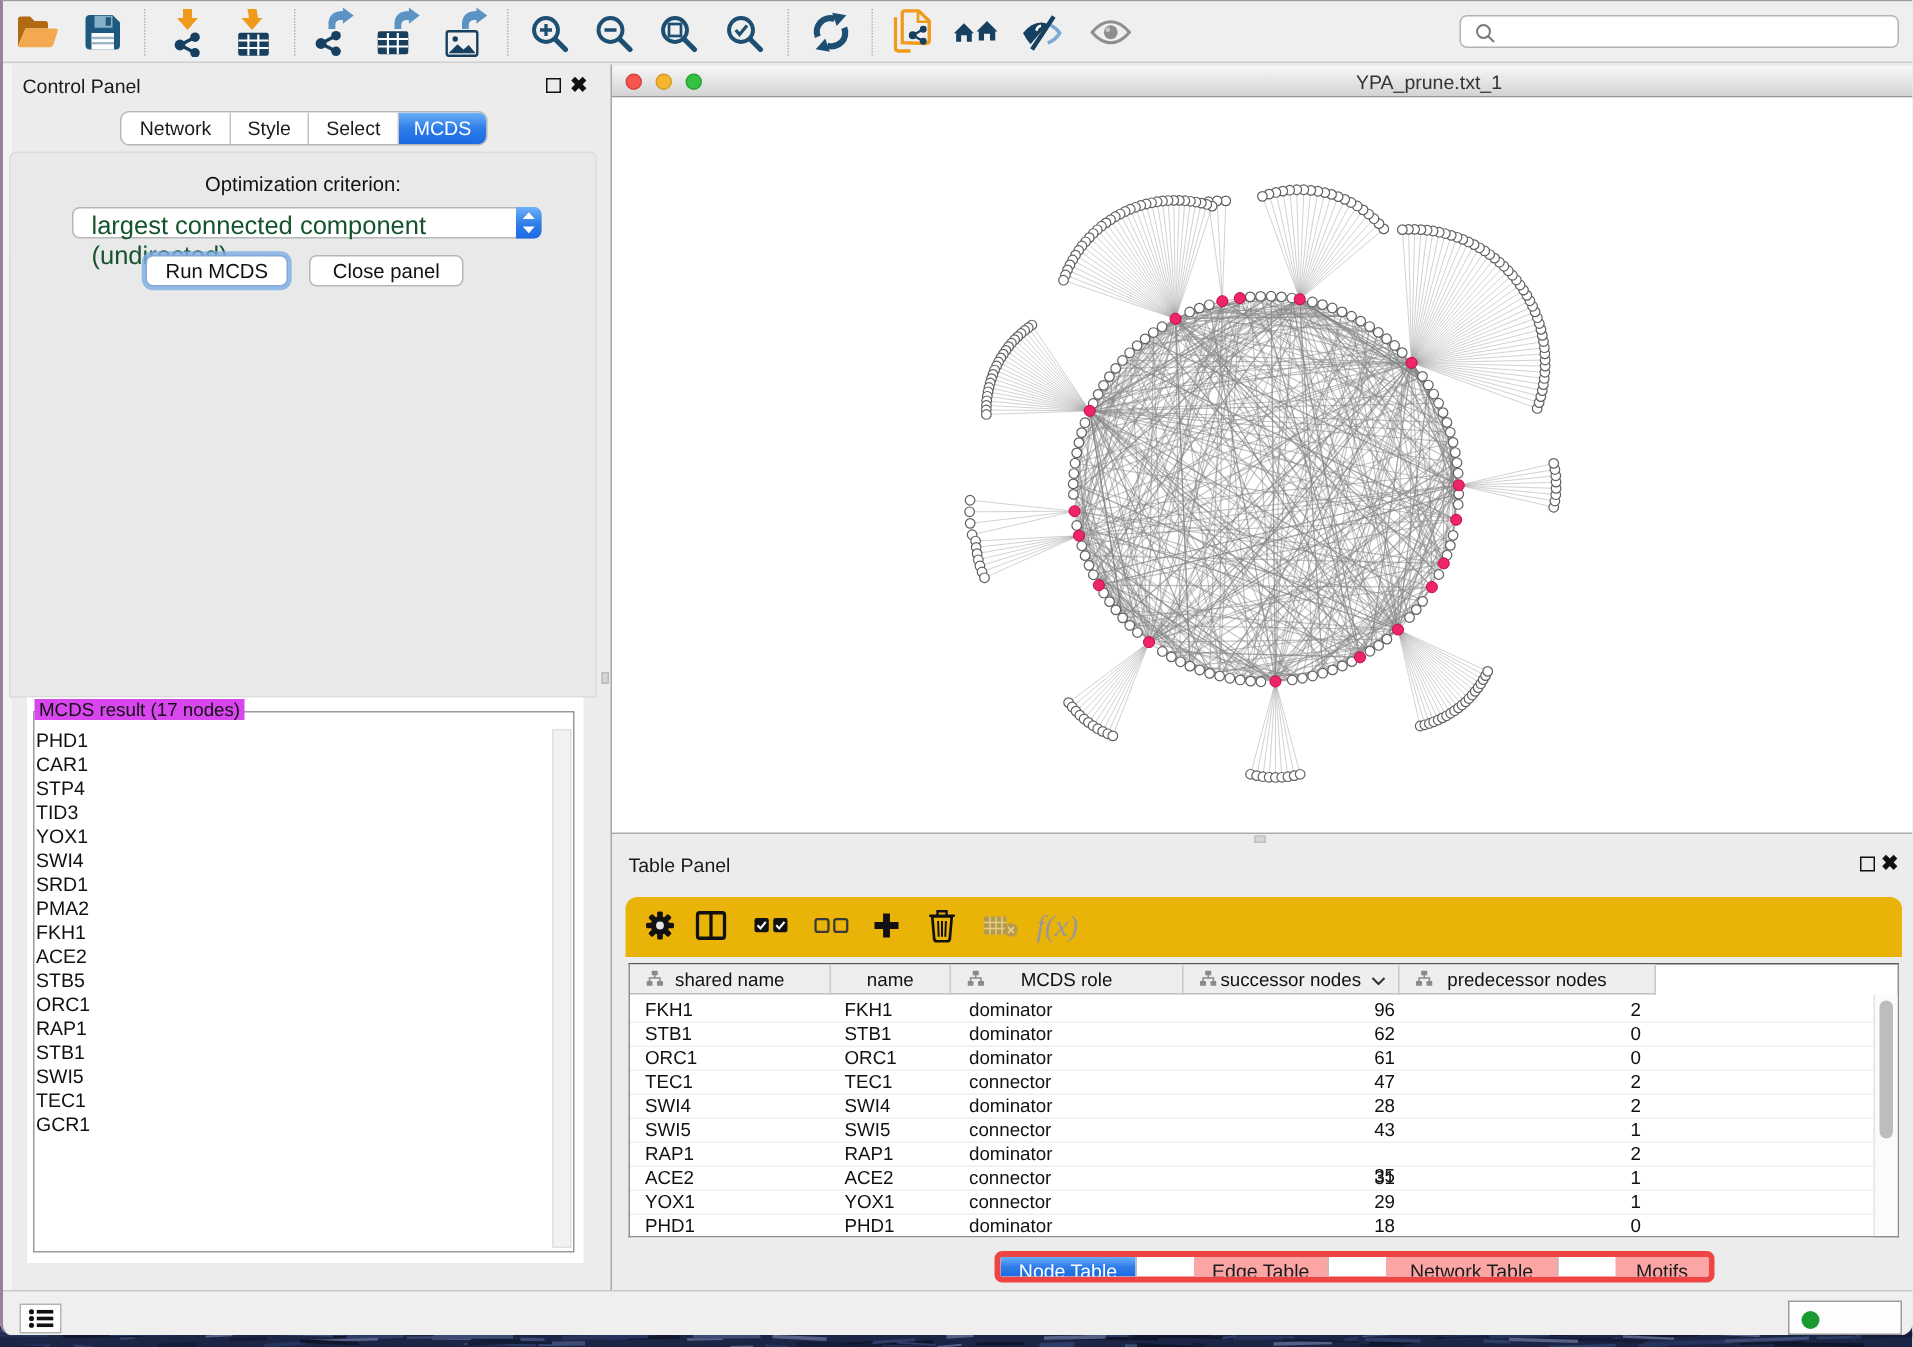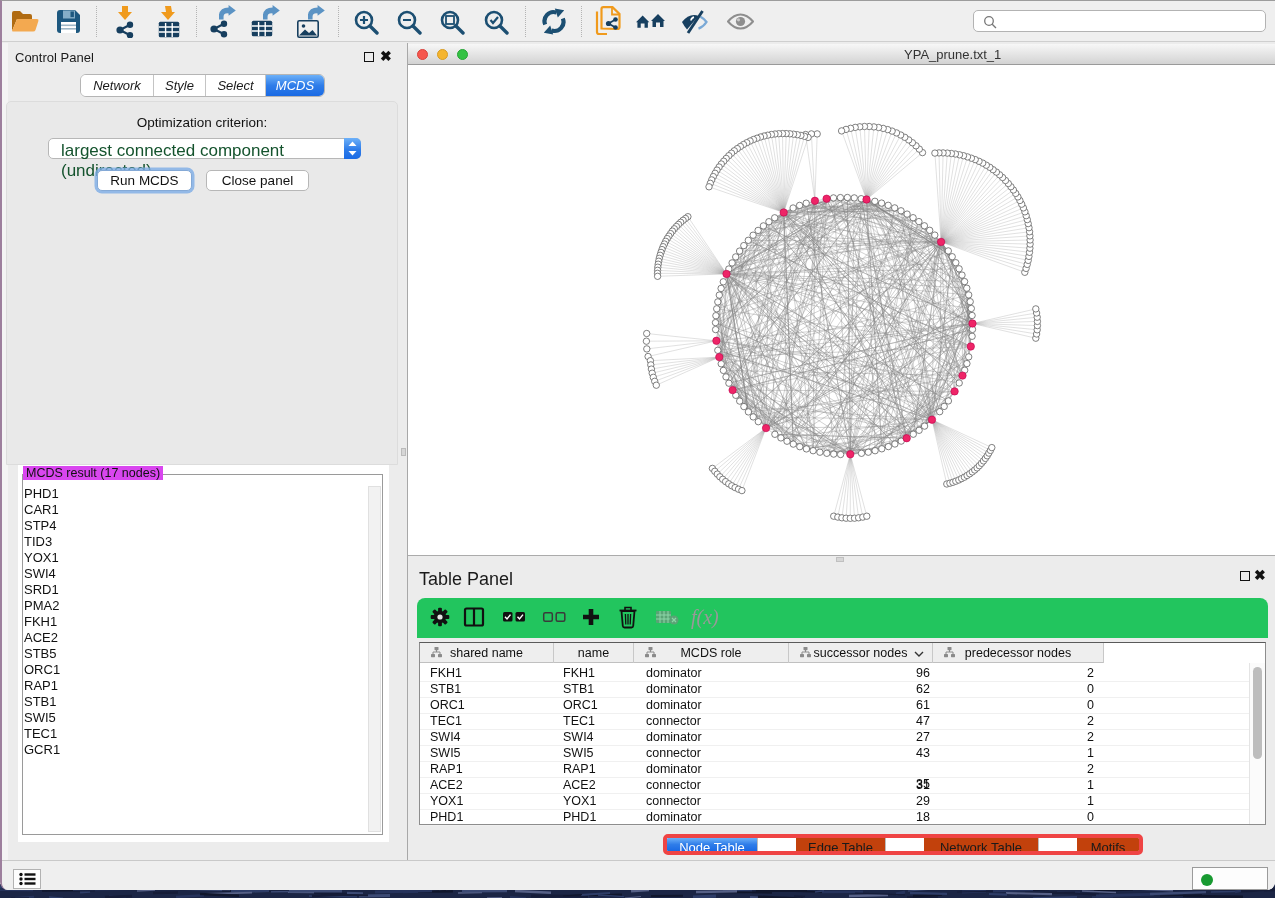--- a/index.html
+++ b/index.html
@@ -21,21 +21,21 @@
 .ticon { position:absolute; top:0; }
 #searchbox { position:absolute; left:971px; top:9px; width:293px; height:22px; background:#fff; border:1px solid #b3b3b3; border-radius:5px; }
 
 
 #cp-title { left:13px; top:49px; font-size:13px; color:#1a1a1a; }
 #cp-sq { left:362px; top:51px; width:10px; height:10px; border:1.6px solid #111; }
 #cp-x { left:378px; top:48px; font-size:14px; line-height:14px; font-weight:bold; color:#111; }
 
 
 #cp-tabs { left:78px; top:73px; height:23px; display:flex; border:1px solid #b5b5b5; border-radius:6px; overflow:hidden; background:#fff; }
-.cptab { font-size:13px; color:#1a1a1a; text-align:center; line-height:21px; background:#fff; border-right:1px solid #c4c4c4;font-style:italic; }
+.cptab { font-size:13px; color:#1a1a1a; text-align:center; line-height:21px; background:#fff; border-right:1px solid #c4c4c4; }
 .cptab:last-child { border-right:none; }
 .cptab.sel { background:linear-gradient(#6cb0f8,#2f7de9 50%,#1a6ae4); color:#fff; }
 
 
 #cp-gray { left:4px; top:100px; width:392px; height:364px; background:#e9e9e9; border:1px solid #dcdcdc; border-radius:5px 5px 0 0; }
 #opt-label { left:0; top:114px; width:400px; text-align:center; font-size:13.5px; color:#111; }
 #dropdown { left:46px; top:137px; width:313px; height:21px; background:#fff; border:1px solid #b7b7b7; border-radius:5px; }
 #dd-text { position:absolute; left:12px; top:2px; font-size:17px; color:#14532d; }
 #dd-cap { position:absolute; right:-1px; top:-1px; width:17px; height:21px; background:linear-gradient(#6db1f9,#2e7ce9 55%,#1b6be5); border-radius:0 5px 5px 0; }
 .btn { position:absolute; height:21px; background:#fff; border:1px solid #b7b7b7; border-radius:5px; font-size:13.5px; color:#111; text-align:center; line-height:19px; }
@@ -54,34 +54,34 @@
 #vhandle { left:399px; top:447px; width:5px; height:8px; background:#d6d6d6; border:1px solid #bbb; }
 
 
 #nettitle { left:406px; top:43px; width:869px; height:21px; background:linear-gradient(#f7f7f7,#dcdcdc 75%,#d3d3d3); border-bottom:1px solid #9a9a9a; }
 .light { position:absolute; top:5px; width:11px; height:11px; border-radius:50%; }
 #nt-text { position:absolute; left:452px; top:3px; font-size:13px; color:#333;margin-left:44px; }
 #netcanvas { left:406px; top:64px; width:869px; height:491px; background:#fff; border-bottom:1px solid #ababab; }
 #hhandle { left:834px; top:556px; width:8px; height:5px; background:#d6d6d6; border:1px solid #c0c0c0; }
 
 
-#tp-title { left:417px; top:568px; font-size:18px; color:#1a1a1a; }
+#tp-title { left:417px; top:568px; font-size:13px; color:#1a1a1a; }
 #tp-sq { left:1238px; top:570px; width:10px; height:10px; border:1.6px solid #111; }
 #tp-x { left:1252px; top:567px; font-size:14px; line-height:14px; font-weight:bold; color:#111; }
-#tp-toolbar { left:415px; top:597px; width:851px; height:40px; background:#22c55e; border-radius:8px 8px 0 0; }
+#tp-toolbar { left:415px; top:597px; width:851px; height:40px; background:#eab308; border-radius:8px 8px 0 0; }
 #tbl { left:417px; top:641px; width:847px; height:183px; background:#fff; border:1px solid #8d8d8d; border-top-color:#5a5a5a; }
 #thead { position:absolute; left:0; top:0; width:684px; height:20px; background:#eeeeee; border-bottom:1px solid #c0c0c0; }
 .hcol { position:absolute; top:0; height:20px; border-right:1px solid #c8c8c8; font-size:12.5px; color:#111; text-align:center; line-height:20px; }
 .trow { position:absolute; font-size:12.5px; color:#111; height:16px; line-height:16px; }
 #vtrack { position:absolute; right:0; top:20px; width:16px; height:161px; background:#fbfbfb; border-left:1px solid #e4e4e4; }
 #vthumb { position:absolute; left:3px; top:4px; width:9px; height:92px; background:#bdbdbd; border-radius:5px; }
 
 
 #btabs { left:661px; top:833px; height:21px; display:flex; border:4px solid #ef4444; border-radius:5px; overflow:hidden; background:#fff;gap:38px; }
-.btab { font-size:13px; color:#1a1a1a; text-align:center; line-height:19px; background:#c2410c; border-right:1px solid #bcbcbc; }
+.btab { font-size:13px; color:#1a1a1a; text-align:center; line-height:19px; background:#fca5a5; border-right:1px solid #bcbcbc; }
 .btab:last-child { border-right:none; }
 .btab.sel { background:linear-gradient(#6cb0f8,#2f7de9 50%,#1a6ae4); color:#fff; }
 
 
 #statusbar { left:0; top:859px; width:1275px; height:31px; background:#efefef; border-top:1px solid #c9c9c9; }
 #listbtn { position:absolute; left:11px; top:8px; width:28px; height:20px; background:#fdfdfd; border:1px solid #b2b2b2; }
 #membtn { position:absolute; left:1190px; top:6px; width:76px; height:23px; background:#fdfdfd; border:1px solid #9b9b9b; font-size:12.5px; color:#111; }
 #memdot { position:absolute; left:8px; top:5.5px; width:12px; height:12px; border-radius:50%; background:#189a31; }
 </style>
 </head>
@@ -1518,21 +1518,21 @@
       <div style="position:absolute;left:0;top:70px;width:829px;height:1px;background:#f0f0f0"></div>
       <div class="trow" style="left:10px;top:70px;width:120px">TEC1</div>
       <div class="trow" style="left:143px;top:70px;width:70px">TEC1</div>
       <div class="trow" style="left:226px;top:70px;width:140px">connector</div>
       <div class="trow" style="left:369px;top:70px;width:141px;text-align:right">47</div>
       <div class="trow" style="left:513px;top:70px;width:161px;text-align:right">2</div>
       <div style="position:absolute;left:0;top:86px;width:829px;height:1px;background:#f0f0f0"></div>
       <div class="trow" style="left:10px;top:86px;width:120px">SWI4</div>
       <div class="trow" style="left:143px;top:86px;width:70px">SWI4</div>
       <div class="trow" style="left:226px;top:86px;width:140px">dominator</div>
-      <div class="trow" style="left:369px;top:86px;width:141px;text-align:right">27</div>
+      <div class="trow" style="left:369px;top:86px;width:141px;text-align:right">28</div>
       <div class="trow" style="left:513px;top:86px;width:161px;text-align:right">2</div>
       <div style="position:absolute;left:0;top:102px;width:829px;height:1px;background:#f0f0f0"></div>
       <div class="trow" style="left:10px;top:102px;width:120px">SWI5</div>
       <div class="trow" style="left:143px;top:102px;width:70px">SWI5</div>
       <div class="trow" style="left:226px;top:102px;width:140px">connector</div>
       <div class="trow" style="left:369px;top:102px;width:141px;text-align:right">43</div>
       <div class="trow" style="left:513px;top:102px;width:161px;text-align:right">1</div>
       <div style="position:absolute;left:0;top:118px;width:829px;height:1px;background:#f0f0f0"></div>
       <div class="trow" style="left:10px;top:118px;width:120px">RAP1</div>
       <div class="trow" style="left:143px;top:118px;width:70px">RAP1</div>

